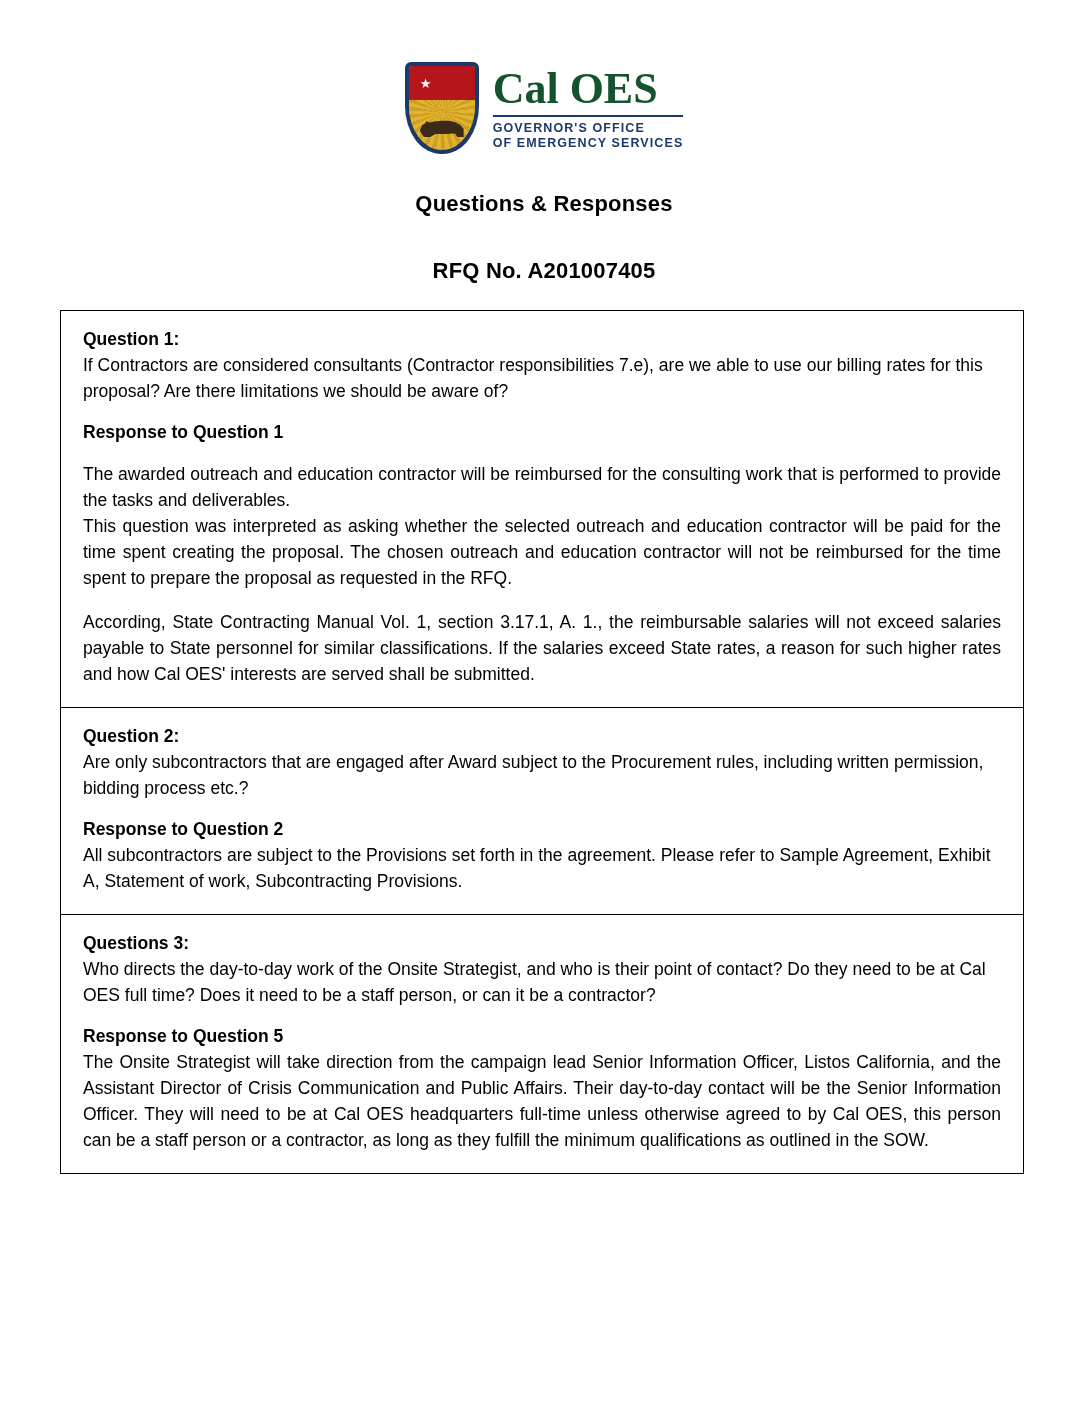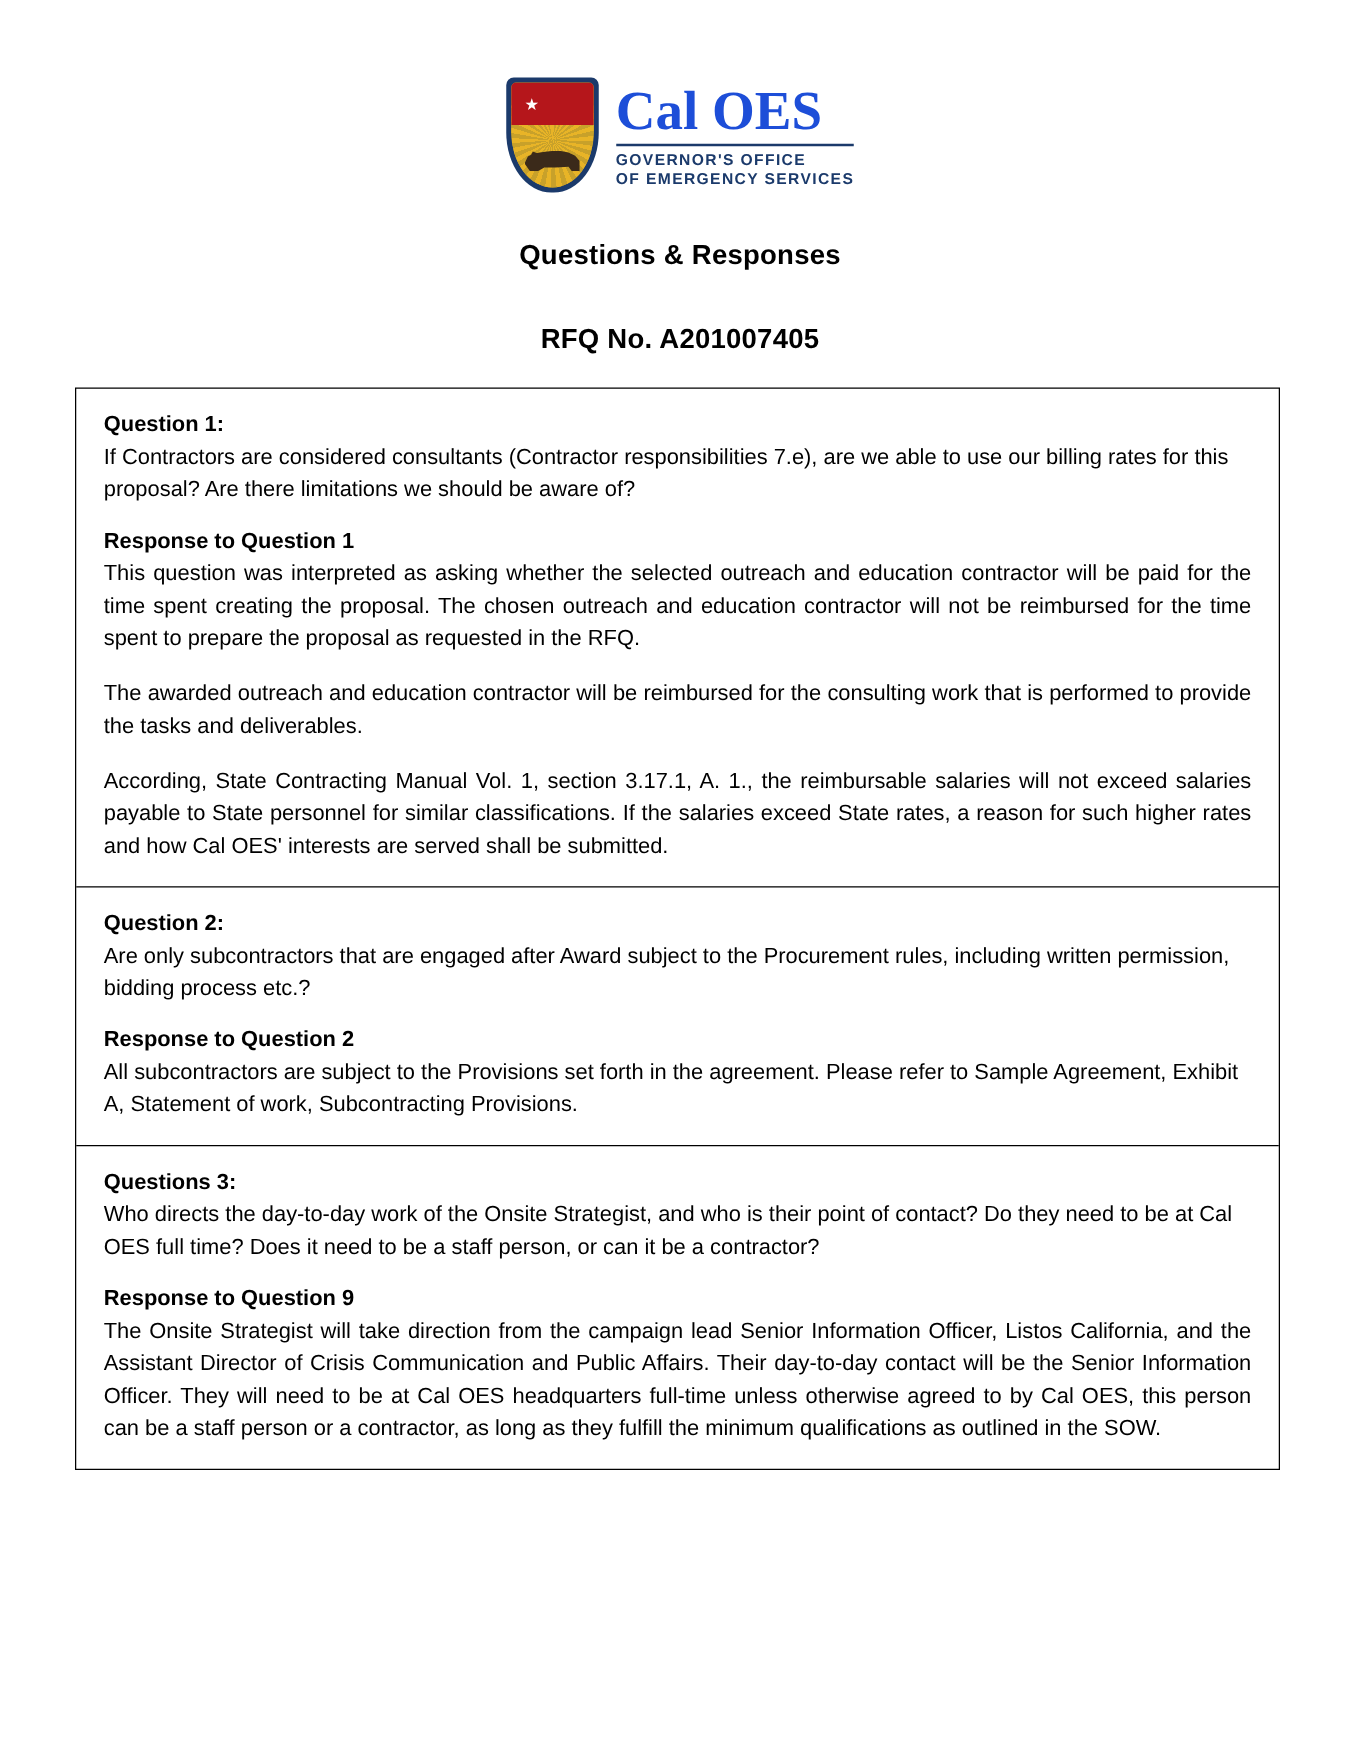--- a/index.html
+++ b/index.html
@@ -86,21 +86,21 @@
     width: 44px;
     height: 22px;
     background: #3b2a1a;
     clip-path: polygon(0% 72%, 6% 46%, 12% 40%, 15% 28%, 22% 34%, 34% 30%, 50% 26%, 66% 26%, 80% 32%, 92% 44%, 100% 62%, 100% 100%, 86% 100%, 80% 84%, 56% 86%, 36% 86%, 24% 100%, 10% 100%);
   }
   .logo-text { display: flex; flex-direction: column; }
   .logo-cal {
     font-family: "Liberation Serif", serif;
     font-size: 44px;
     font-weight: bold;
-    color: #1d4ed8;
+    color: #14532d;
     letter-spacing: 0px;
     line-height: 46px;
   }
   .logo-rule {
     height: 2px;
     background: #1b3a6b;
     margin: 3px 0 4px 0;
     width: 100%;
   }
   .logo-sub {
@@ -188,38 +188,38 @@
   <div class="doc-title">Questions &amp; Responses</div>
   <div class="doc-subtitle">RFQ No. A201007405</div>
 
   <div class="qa-table">
 
     <div class="qa-row">
       <div class="qa-cell">
         <div class="q-label">Question 1:</div>
         <div class="q-text">If Contractors are considered consultants (Contractor responsibilities 7.e), are we able to use our billing rates for this proposal? Are there limitations we should be aware of?</div>
         <div class="r-label">Response to Question 1</div>
+        <div class="r-text just r-para">The awarded outreach and education contractor will be reimbursed for the consulting work that is performed to provide the tasks and deliverables.</div>
         <div class="r-text just r-para first">This question was interpreted as asking whether the selected outreach and education contractor will be paid for the time spent creating the proposal. The chosen outreach and education contractor will not be reimbursed for the time spent to prepare the proposal as requested in the RFQ.</div>
-        <div class="r-text just r-para">The awarded outreach and education contractor will be reimbursed for the consulting work that is performed to provide the tasks and deliverables.</div>
         <div class="r-text just r-para">According, State Contracting Manual Vol. 1, section 3.17.1, A. 1., the reimbursable salaries will not exceed salaries payable to State personnel for similar classifications. If the salaries exceed State rates, a reason for such higher rates and how Cal OES' interests are served shall be submitted.</div>
       </div>
     </div>
 
     <div class="qa-row">
       <div class="qa-cell">
         <div class="q-label">Question 2:</div>
         <div class="q-text">Are only subcontractors that are engaged after Award subject to the Procurement rules, including written permission, bidding process etc.?</div>
         <div class="r-label">Response to Question 2</div>
         <div class="r-text r-para first">All subcontractors are subject to the Provisions set forth in the agreement. Please refer to Sample Agreement, Exhibit A, Statement of work, Subcontracting Provisions.</div>
       </div>
     </div>
 
     <div class="qa-row">
       <div class="qa-cell">
         <div class="q-label">Questions 3:</div>
         <div class="q-text">Who directs the day-to-day work of the Onsite Strategist, and who is their point of contact? Do they need to be at Cal OES full time? Does it need to be a staff person, or can it be a contractor?</div>
-        <div class="r-label">Response to Question 9</div>
+        <div class="r-label">Response to Question 5</div>
         <div class="r-text just r-para first">The Onsite Strategist will take direction from the campaign lead Senior Information Officer, Listos California, and the Assistant Director of Crisis Communication and Public Affairs. Their day-to-day contact will be the Senior Information Officer. They will need to be at Cal OES headquarters full-time unless otherwise agreed to by Cal OES, this person can be a staff person or a contractor, as long as they fulfill the minimum qualifications as outlined in the SOW.</div>
       </div>
     </div>
 
   </div>
 </div>
 
 </body></html>

